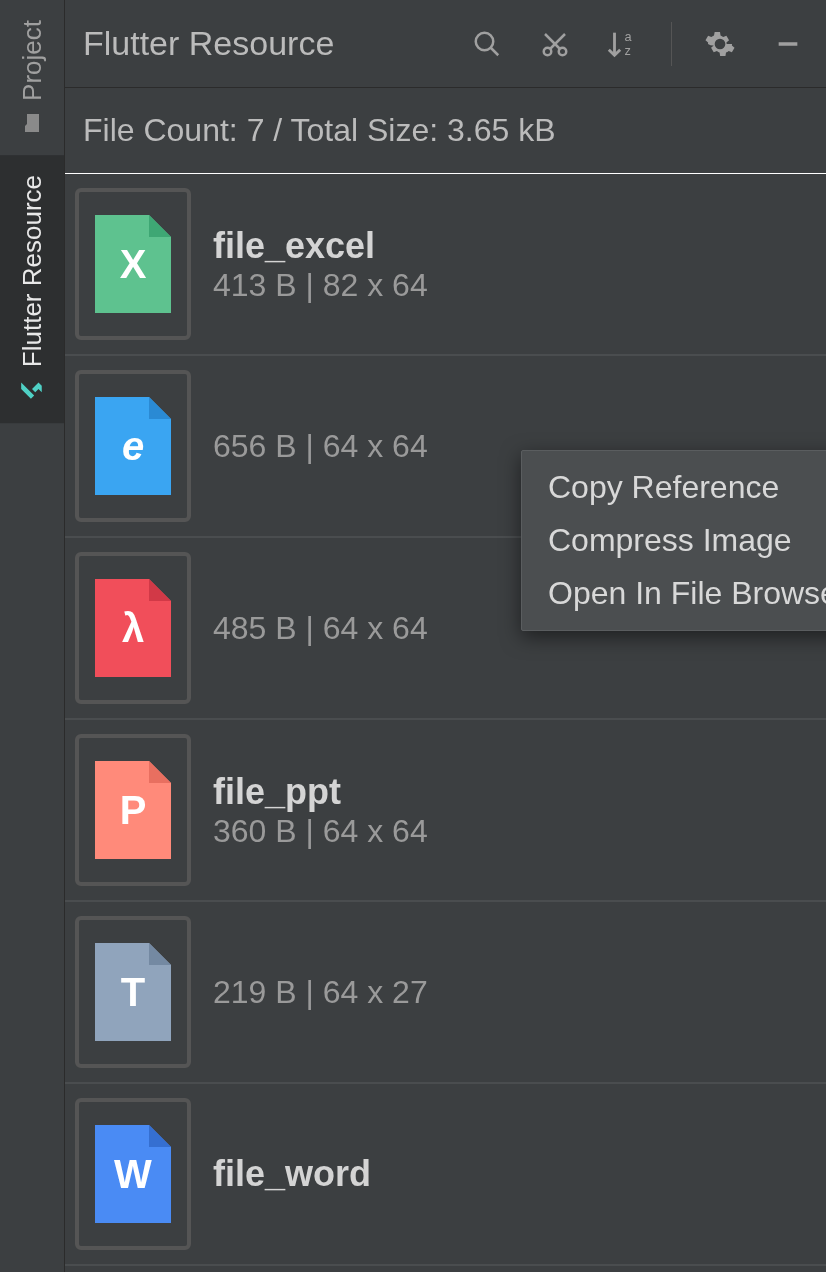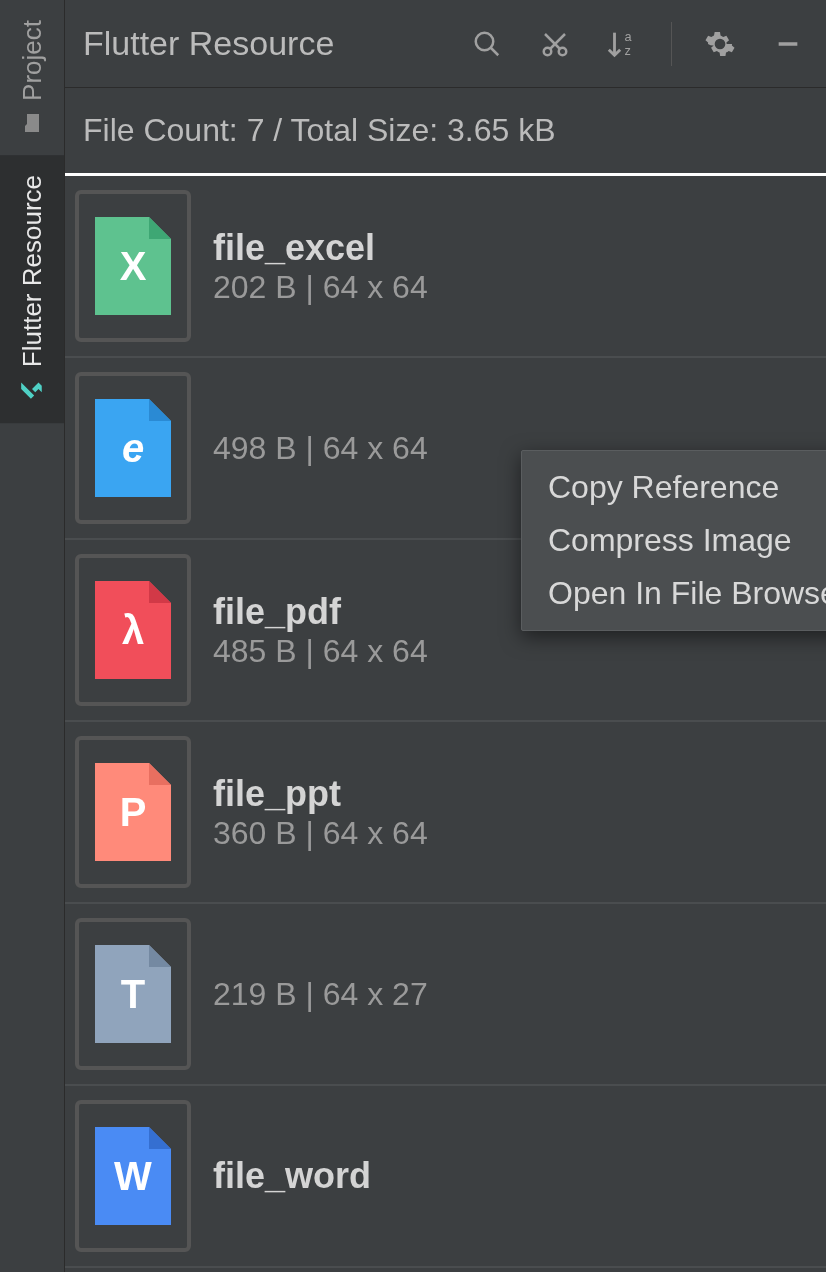--- a/index.html
+++ b/index.html
@@ -73,21 +73,21 @@
   }
   .tool-sep {
     width: 1px;
     height: 44px;
     background: #555;
   }
   .status-bar {
     padding: 24px 18px;
     font-size: 32px;
     color: #bbbbbb;
-    border-bottom: 3px solid #ffffff;
+    border-bottom: 1px solid #ffffff;
   }
   .file-list {
     flex: 1;
     overflow-y: auto;
   }
   .file-row {
     display: flex;
     align-items: center;
     padding: 14px 10px;
     gap: 22px;
@@ -220,45 +220,44 @@
   <div class="file-row">
         <div class="thumb-box">
           <div class="file-icon">
             <div class="page" style="background: rgb(94, 194, 143);"></div>
             <div class="fold" style="background: rgb(62, 167, 116);"></div>
             <span class="letter">X</span>
           </div>
         </div>
         <div class="file-info">
           <div class="file-name">file_excel</div>
-          <div class="file-meta">202 B | 64 x 64</div>
+          <div class="file-meta">413 B | 82 x 64</div>
         </div>
       </div>
       <div class="file-row">
         <div class="thumb-box">
           <div class="file-icon">
             <div class="page" style="background: rgb(58, 165, 242);"></div>
             <div class="fold" style="background: rgb(42, 138, 212);"></div>
             <span class="letter" style="font-style: italic;">e</span>
           </div>
         </div>
         <div class="file-info">
-          <div class="file-meta">498 B | 64 x 64</div>
+          <div class="file-meta">656 B | 64 x 64</div>
         </div>
       </div>
       <div class="file-row">
         <div class="thumb-box">
           <div class="file-icon">
             <div class="page" style="background: rgb(241, 78, 90);"></div>
             <div class="fold" style="background: rgb(210, 57, 71);"></div>
             <span class="letter">λ</span>
           </div>
         </div>
         <div class="file-info">
-          <div class="file-name">file_pdf</div>
           <div class="file-meta">485 B | 64 x 64</div>
         </div>
       </div>
       <div class="file-row">
         <div class="thumb-box">
           <div class="file-icon">
             <div class="page" style="background: rgb(255, 138, 122);"></div>
             <div class="fold" style="background: rgb(232, 111, 96);"></div>
             <span class="letter">P</span>
           </div>

